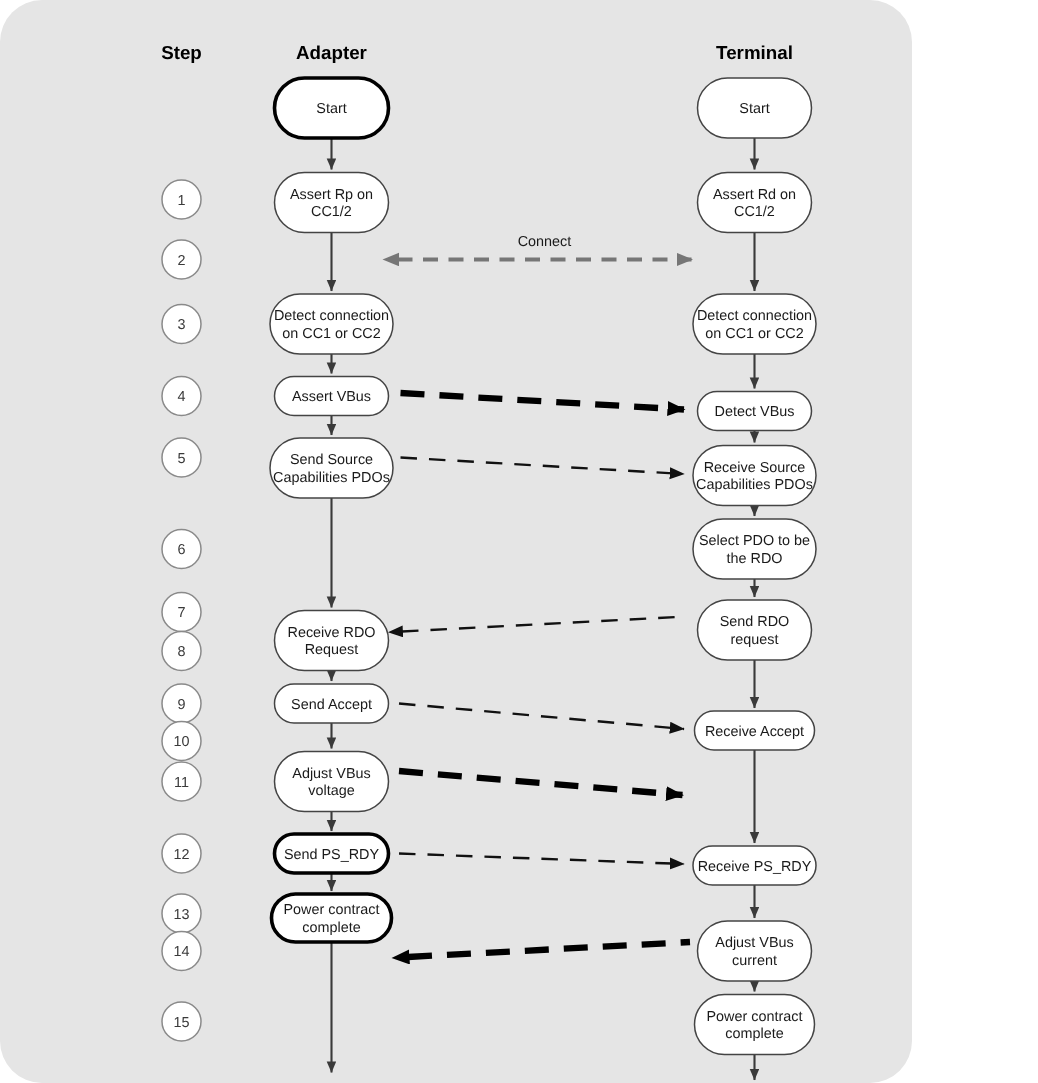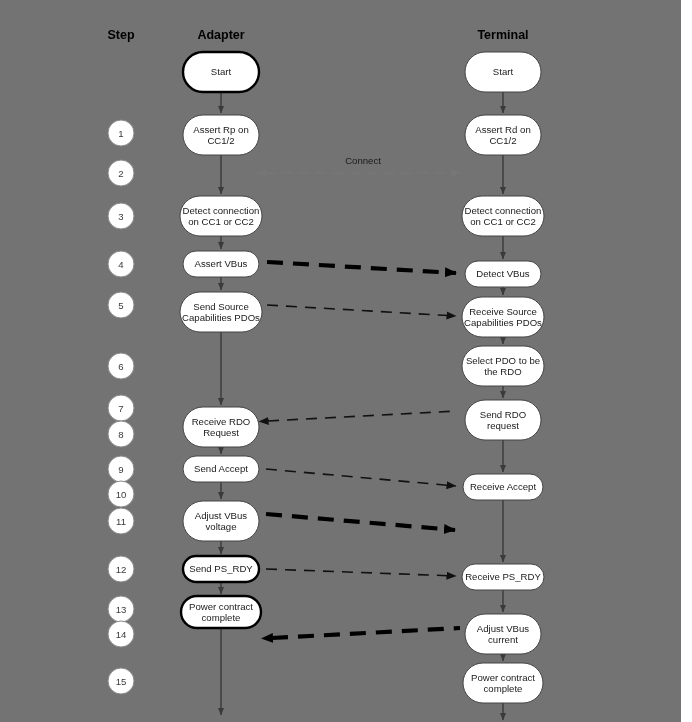--- a/index.html
+++ b/index.html
@@ -6,24 +6,25 @@
     margin: 0;
     padding: 0;
     background: #ffffff;
   }
   body {
     font-family: "Liberation Sans", sans-serif;
     -webkit-font-smoothing: antialiased;
   }
   #canvas {
     position: relative;
-    width: 681px;
+    width: 608px;
     height: 722px;
-    background: #737373;
+    background: #e5e5e5;
     overflow: hidden;
+    border-radius: 28px;
   }
   #diagram-svg {
     position: absolute;
     left: 0;
     top: 0;
     width: 692px;
     height: 722px;
   }
   .col-header {
     font-size: 12.5px;

